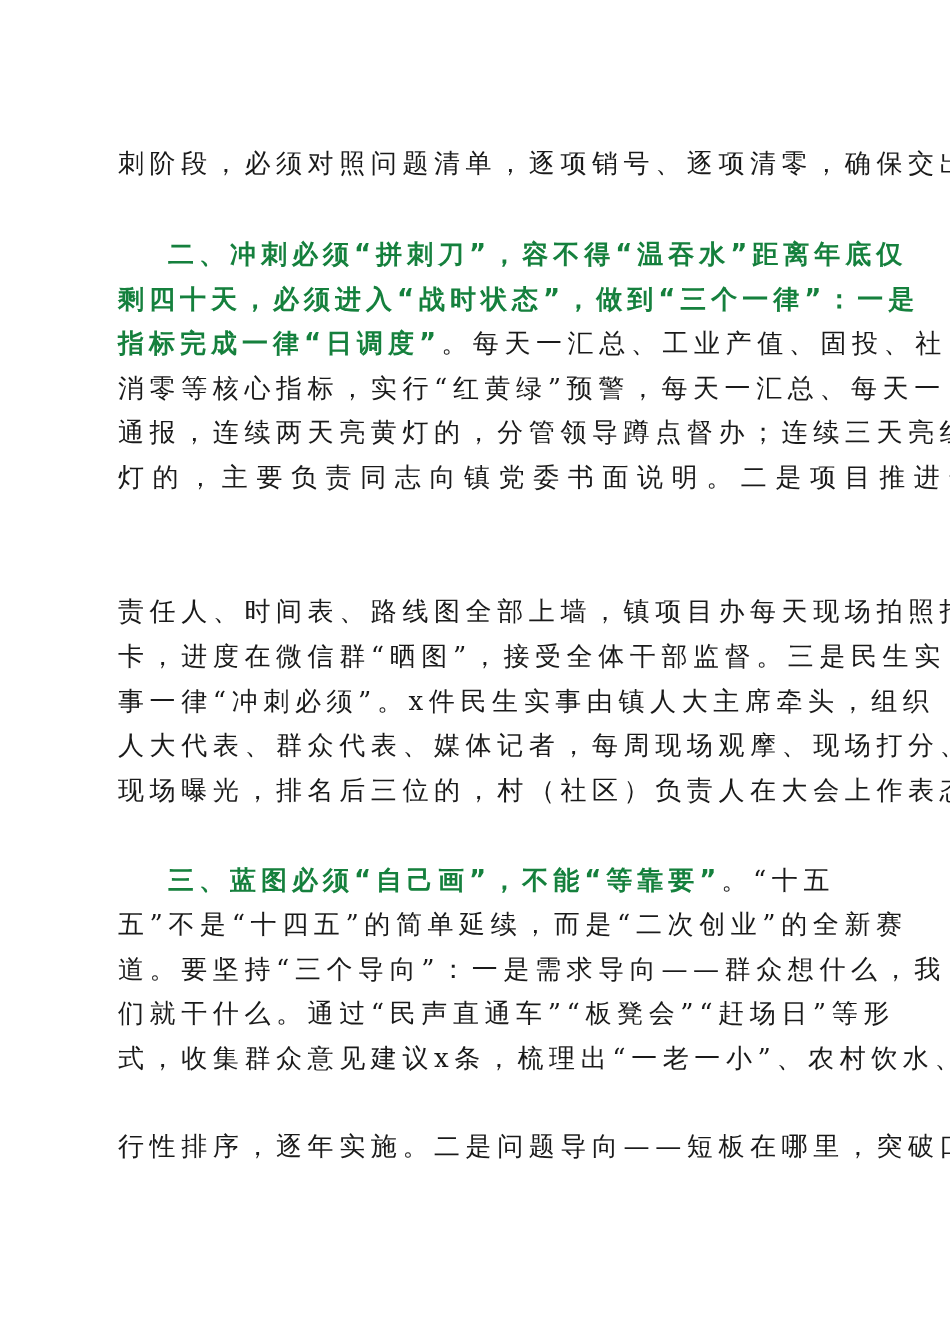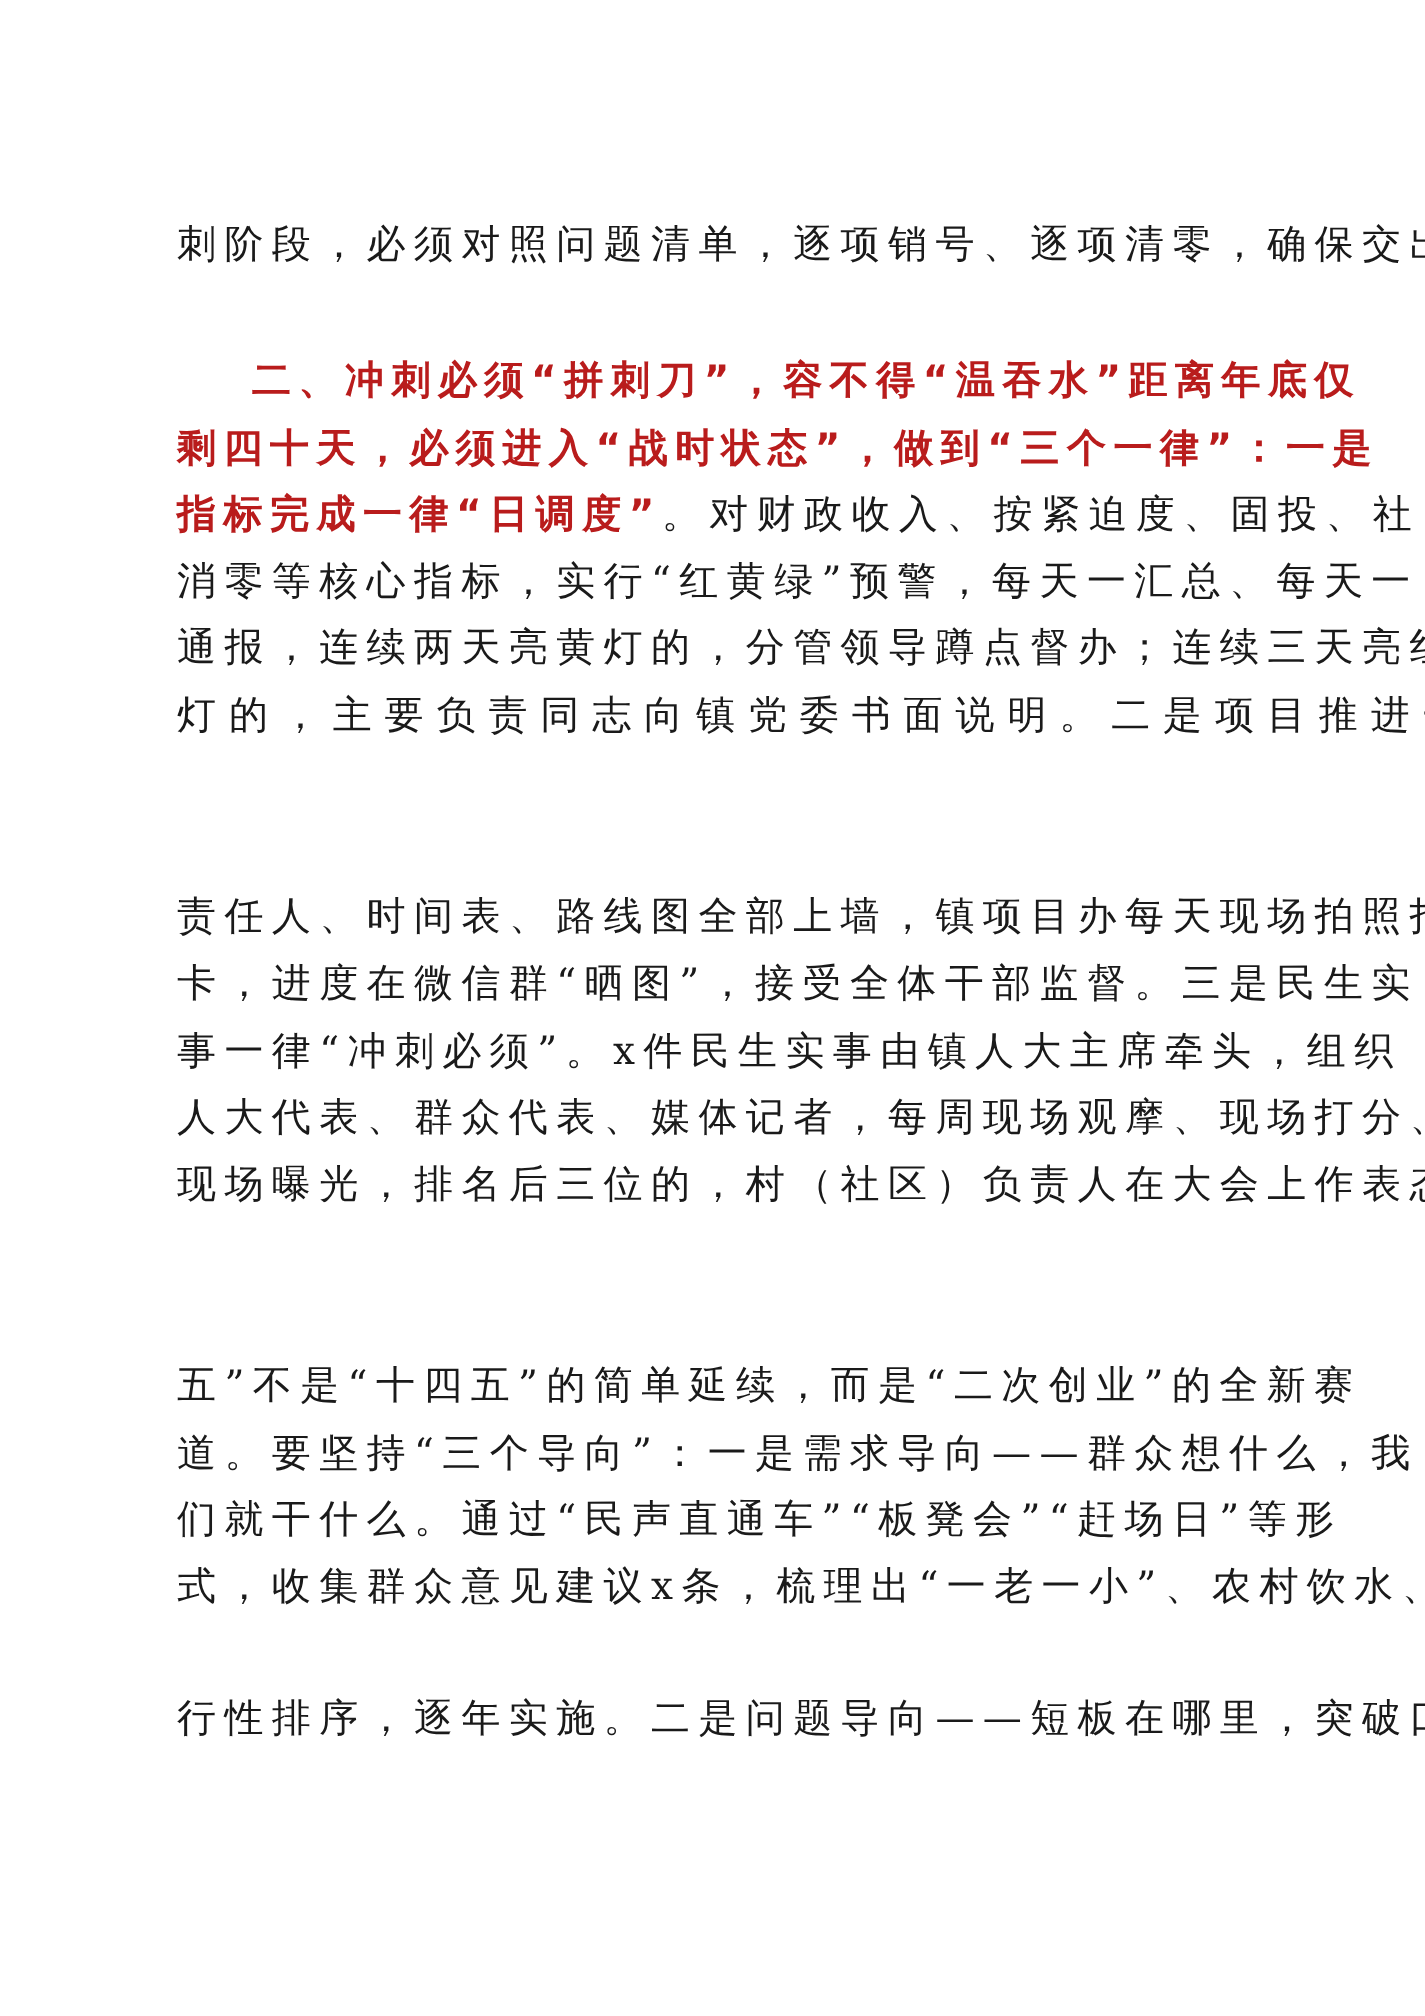--- a/index.html
+++ b/index.html
@@ -11,37 +11,38 @@
       width: 720px;
       height: 44px;
       line-height: 44px;
       font-size: 26px;
       color: #1a1a1a;
       white-space: nowrap;
       letter-spacing: 5.6px;
       font-family: "DejaVu Serif", "Liberation Serif", serif;
     }
     .line.indent { left: 168px; }
-    .bold { font-family: "DejaVu Sans", "Liberation Sans", sans-serif; font-weight: bold; color: #b91c1c; letter-spacing: 5px; }
+    .bold { font-family: "DejaVu Sans", "Liberation Sans", sans-serif; font-weight: bold; color: #15803d; letter-spacing: 5px; }
     .reg { font-family: "DejaVu Serif", "Liberation Serif", serif; font-weight: normal; }
   </style>
 </head>
 <body>
 
 <div class="page">
   <div class="line" style="top:141px"><span class="reg">刺阶段，必须对照问题清单，逐项销号、逐项清零，确保交出</span></div>
   <div class="line indent" style="top:232px"><span class="bold">二、冲刺必须“拼刺刀”，容不得“温吞水”距离年底仅</span></div>
   <div class="line" style="top:277px"><span class="bold">剩四十天，必须进入“战时状态”，做到“三个一律”：一是</span></div>
-  <div class="line" style="top:321px"><span class="bold">指标完成一律“日调度”</span><span class="reg">。对财政收入、按紧迫度、固投、社</span></div>
+  <div class="line" style="top:321px"><span class="bold">指标完成一律“日调度”</span><span class="reg">。每天一汇总、工业产值、固投、社</span></div>
   <div class="line" style="top:366px"><span class="reg">消零等核心指标，实行“红黄绿”预警，每天一汇总、每天一</span></div>
   <div class="line" style="top:410px"><span class="reg">通报，连续两天亮黄灯的，分管领导蹲点督办；连续三天亮红</span></div>
   <div class="line" style="top:455px; letter-spacing:8.6px"><span class="reg">灯的，主要负责同志向镇党委书面说明。二是项目推进一</span></div>
   <div class="line" style="top:589px"><span class="reg">责任人、时间表、路线图全部上墙，镇项目办每天现场拍照打</span></div>
   <div class="line" style="top:634px"><span class="reg">卡，进度在微信群“晒图”，接受全体干部监督。三是民生实</span></div>
   <div class="line" style="top:679px"><span class="reg">事一律“冲刺必须”。x件民生实事由镇人大主席牵头，组织</span></div>
   <div class="line" style="top:723px"><span class="reg">人大代表、群众代表、媒体记者，每周现场观摩、现场打分、</span></div>
   <div class="line" style="top:768px"><span class="reg">现场曝光，排名后三位的，村（社区）负责人在大会上作表态</span></div>
+  <div class="line indent" style="top:858px"><span class="bold">三、蓝图必须“自己画”，不能“等靠要”</span><span class="reg">。“十五</span></div>
   <div class="line" style="top:902px"><span class="reg">五”不是“十四五”的简单延续，而是“二次创业”的全新赛</span></div>
   <div class="line" style="top:947px"><span class="reg">道。要坚持“三个导向”：一是需求导向——群众想什么，我</span></div>
   <div class="line" style="top:991px"><span class="reg">们就干什么。通过“民声直通车”“板凳会”“赶场日”等形</span></div>
   <div class="line" style="top:1036px"><span class="reg">式，收集群众意见建议x条，梳理出“一老一小”、农村饮水、</span></div>
   <div class="line" style="top:1124px"><span class="reg">行性排序，逐年实施。二是问题导向——短板在哪里，突破口</span></div>
 </div>
 
 </body></html>

